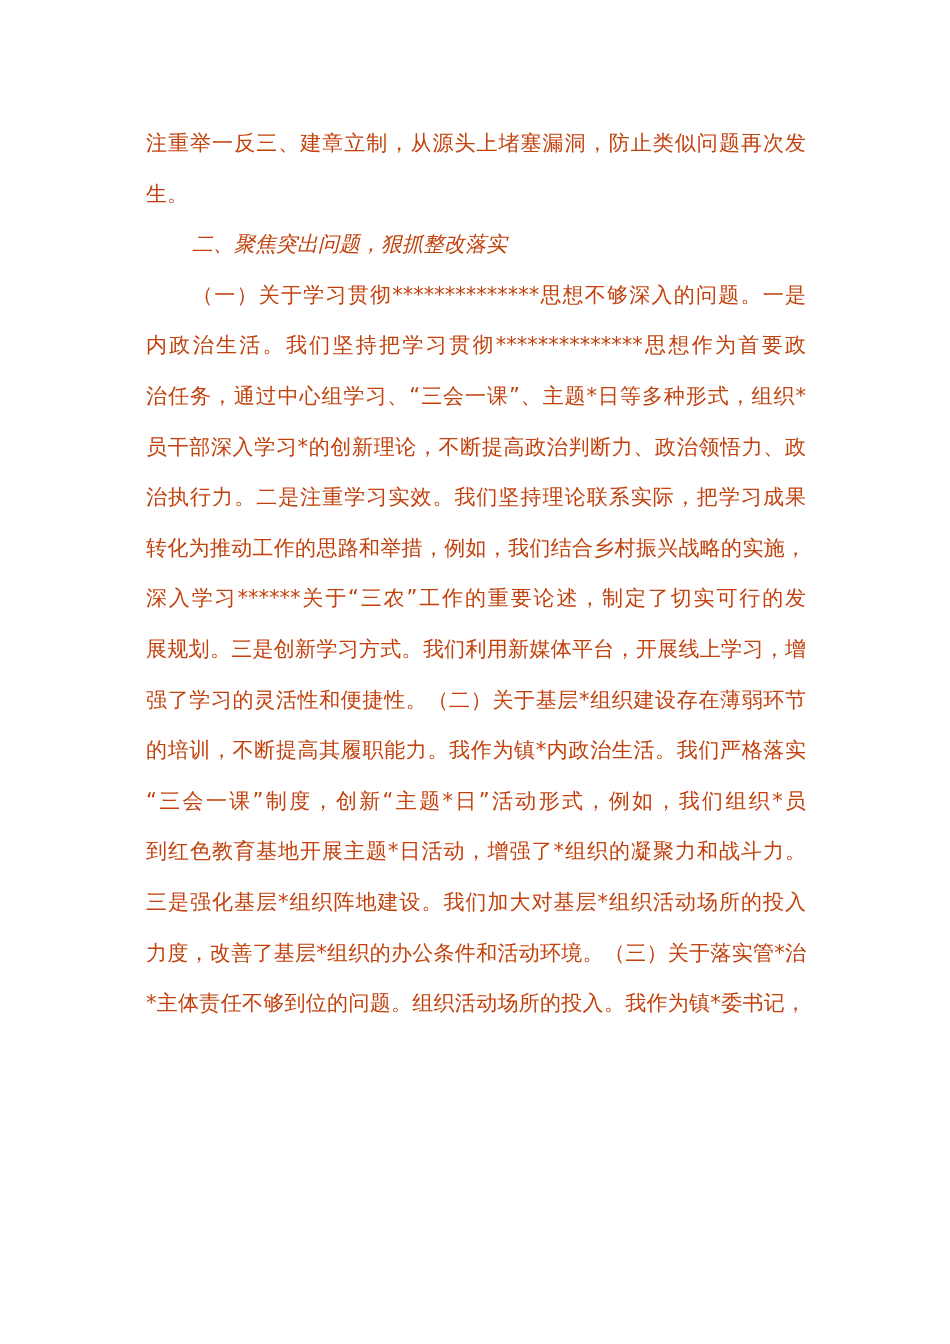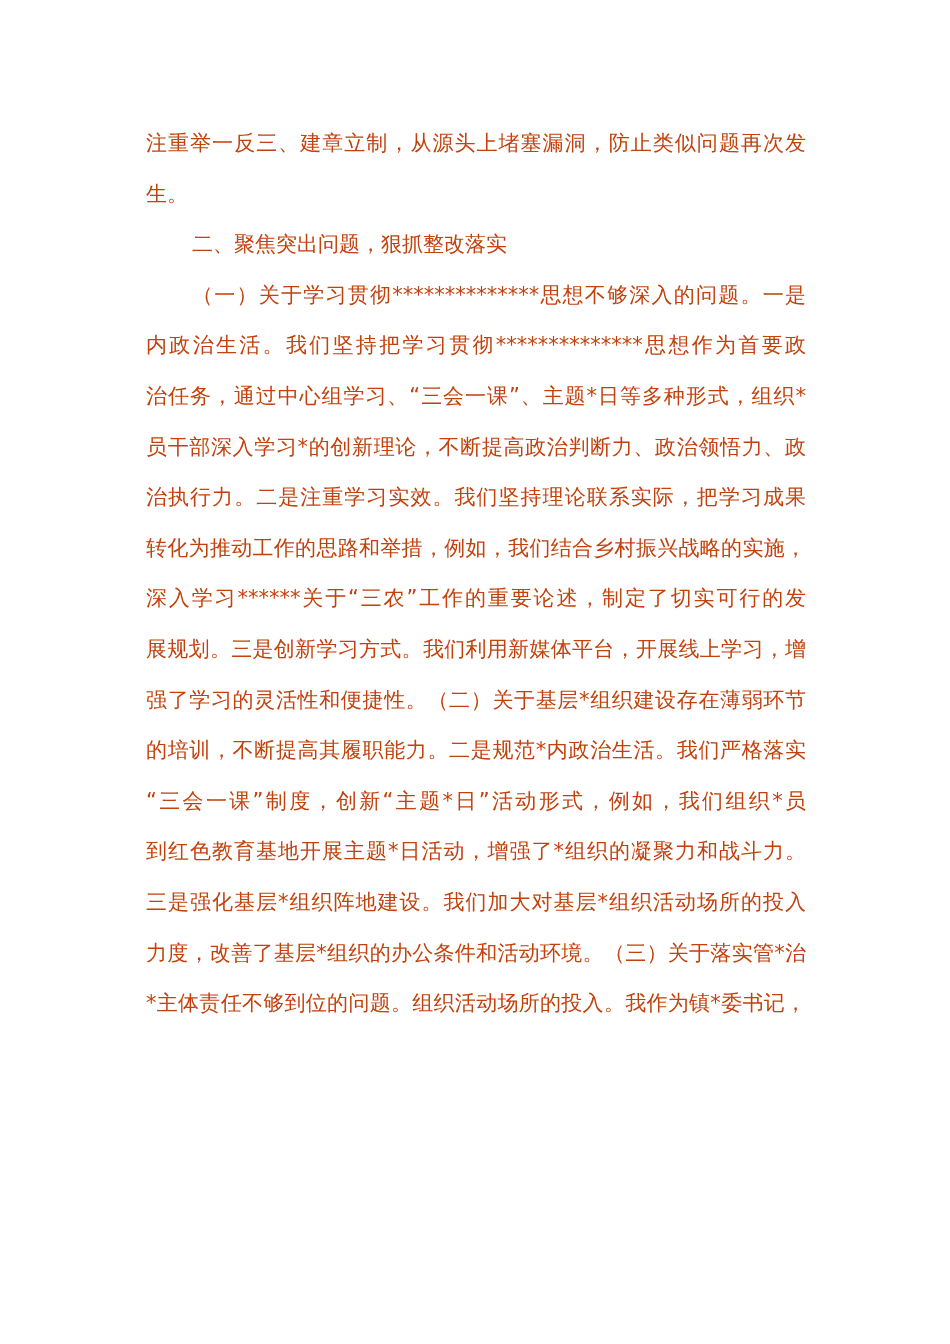--- a/index.html
+++ b/index.html
@@ -43,20 +43,21 @@
     }
     .line.last {
       text-align-last: left;
     }
     .line.indent {
       padding-left: 46px;
     }
     .line.heading {
       padding-left: 46px;
       text-align-last: left;
+      font-style: italic;
     }
   </style>
 </head>
 <body>
 
 <div class="page">
   <div class="text-block">
 
     <div>
       <span class="line">注重举一反三、建章立制，从源头上堵塞漏洞，防止类似问题再次发</span>
@@ -70,21 +71,21 @@
     <div>
       <span class="line indent">（一）关于学习贯彻**************思想不够深入的问题。一是</span>
       <span class="line">内政治生活。我们坚持把学习贯彻**************思想作为首要政</span>
       <span class="line">治任务，通过中心组学习、“三会一课”、主题*日等多种形式，组织*</span>
       <span class="line">员干部深入学习*的创新理论，不断提高政治判断力、政治领悟力、政</span>
       <span class="line">治执行力。二是注重学习实效。我们坚持理论联系实际，把学习成果</span>
       <span class="line">转化为推动工作的思路和举措，例如，我们结合乡村振兴战略的实施，</span>
       <span class="line">深入学习******关于“三农”工作的重要论述，制定了切实可行的发</span>
       <span class="line">展规划。三是创新学习方式。我们利用新媒体平台，开展线上学习，增</span>
       <span class="line">强了学习的灵活性和便捷性。（二）关于基层*组织建设存在薄弱环节</span>
-      <span class="line">的培训，不断提高其履职能力。二是规范*内政治生活。我们严格落实</span>
+      <span class="line">的培训，不断提高其履职能力。我作为镇*内政治生活。我们严格落实</span>
       <span class="line">“三会一课”制度，创新“主题*日”活动形式，例如，我们组织*员</span>
       <span class="line">到红色教育基地开展主题*日活动，增强了*组织的凝聚力和战斗力。</span>
       <span class="line">三是强化基层*组织阵地建设。我们加大对基层*组织活动场所的投入</span>
       <span class="line">力度，改善了基层*组织的办公条件和活动环境。（三）关于落实管*治</span>
       <span class="line">*主体责任不够到位的问题。组织活动场所的投入。我作为镇*委书记，</span>
     </div>
 
   </div>
 </div>
 

